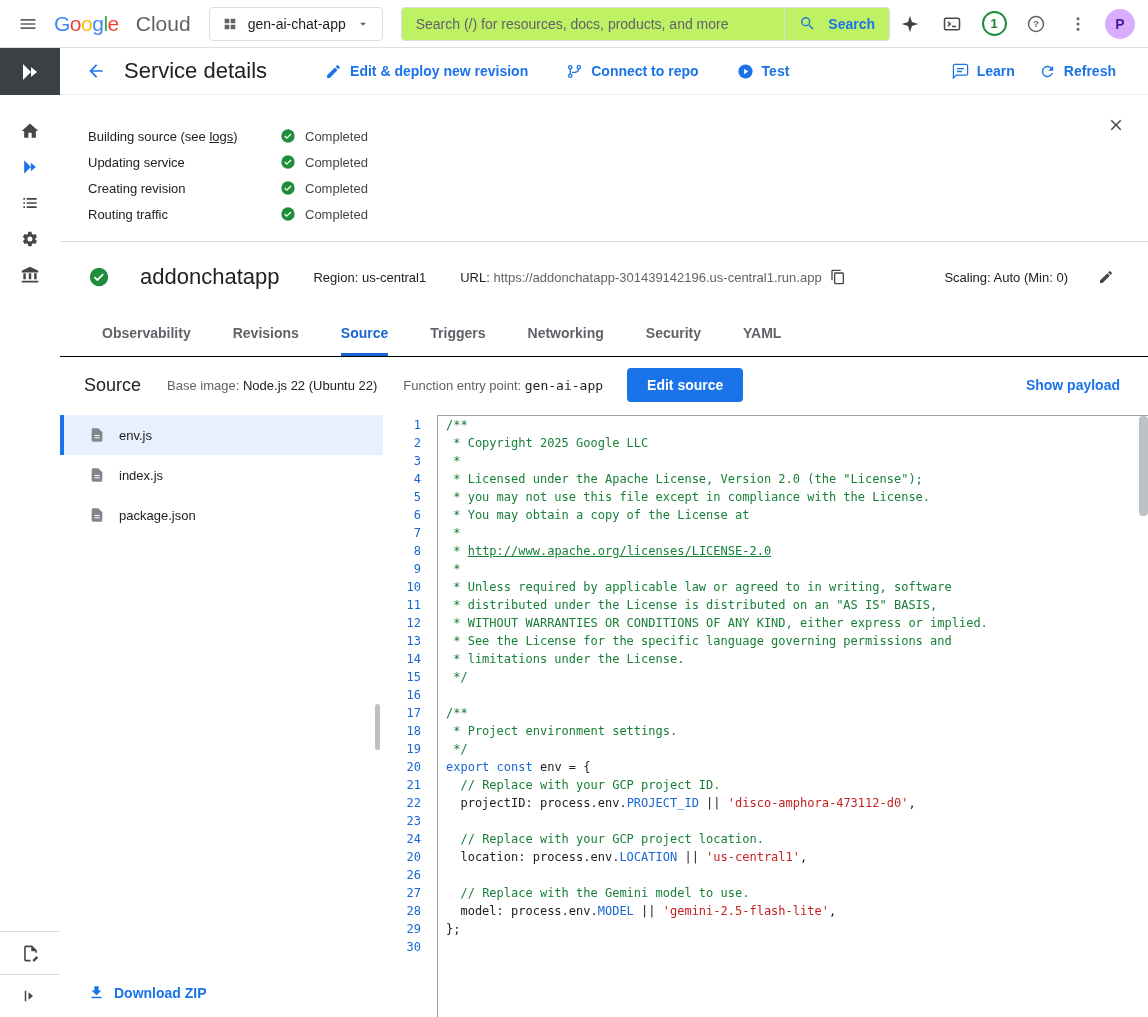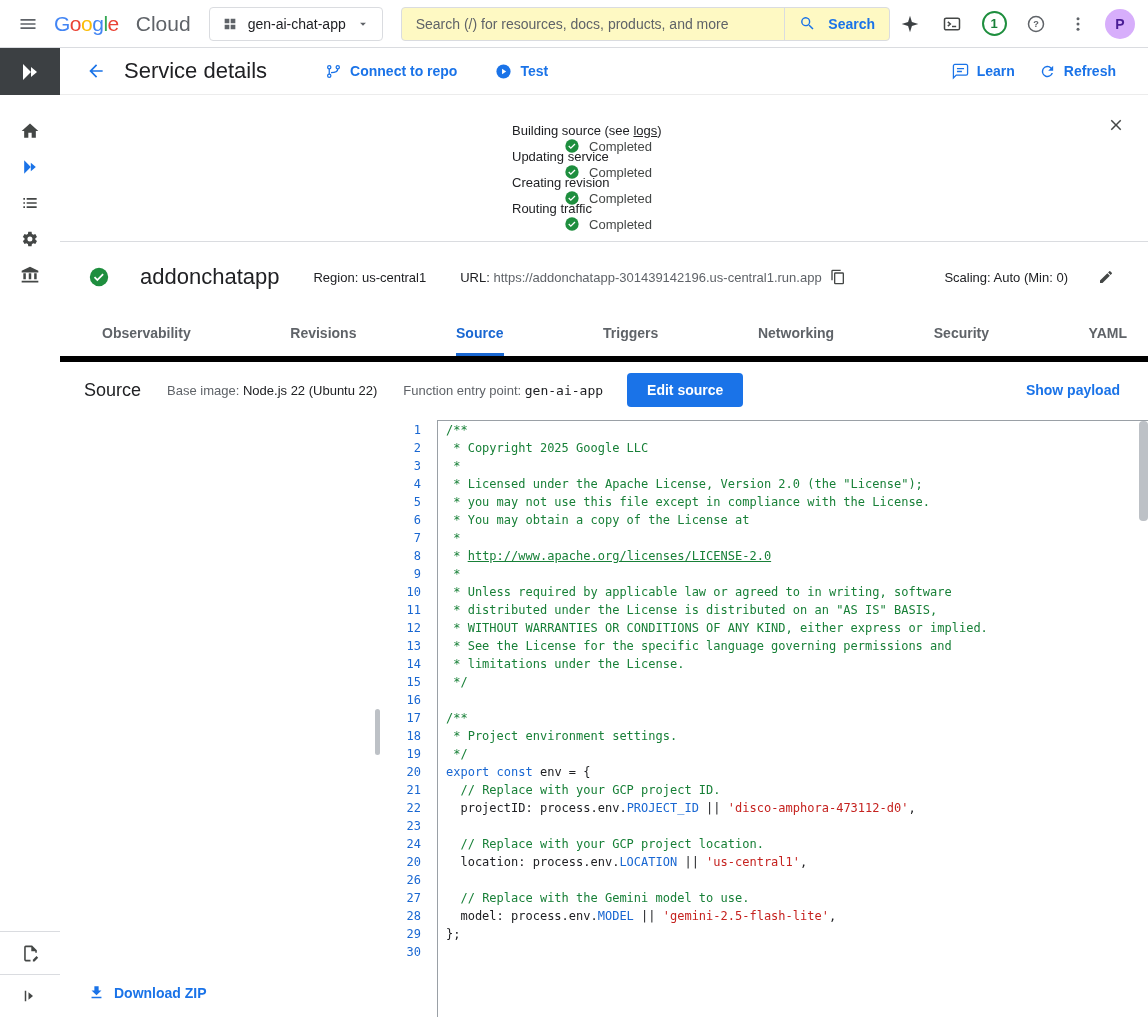--- a/index.html
+++ b/index.html
@@ -8,21 +8,21 @@
   button { background:none; border:none; font-family:inherit; cursor:pointer; color:inherit; }
   svg { display:block; }
 
   
   .topbar { height:48px; display:flex; align-items:center; border-bottom:1px solid #dadce0; padding:0 8px; }
   .icon-btn { width:40px; height:40px; border-radius:50%; display:flex; align-items:center; justify-content:center; color:#5f6368; flex-shrink:0; }
   .logo { display:flex; align-items:center; font-size:21px; margin:0 18px 0 6px; white-space:nowrap;text-align:right; }
   .logo .gword span { letter-spacing:-0.5px; }
   .logo .cword { color:#5f6368; margin-left:17px; }
   .proj-btn { display:flex; align-items:center; gap:10px; height:34px; padding:0 12px; border:1px solid #dadce0; border-radius:4px; font-size:14px; color:#202124; background:#fff; }
-  .searchbar { flex:1; max-width:532px; margin-left:18px; height:34px; border:1px solid #dadce0; border-radius:4px; display:flex; align-items:stretch; background:#fef9c3; overflow:hidden; }
+  .searchbar { flex:1; max-width:532px; margin-left:18px; height:34px; border:1px solid #dadce0; border-radius:4px; display:flex; align-items:stretch; background:#bef264; overflow:hidden; }
   .searchbar input { flex:1; border:none; outline:none; padding:0 14px; font-size:14px; color:#202124; font-family:inherit; background:transparent; }
   .searchbar input::placeholder { color:#5f6368; }
   .search-btn { display:flex; align-items:center; gap:12px; padding:0 14px; border-left:1px solid #dadce0; color:#1a73e8; font-size:14px; font-weight:bold; }
   .top-icons { margin-left:auto; display:flex; align-items:center; gap:2px; }
   .notif { width:25px; height:25px; border-radius:50%; border:2px solid #1e8e3e; color:#188038; display:flex; align-items:center; justify-content:center; font-size:13px; font-weight:bold; }
   .avatar { width:30px; height:30px; border-radius:50%; background:#d7aefb; color:#4a1d96; display:flex; align-items:center; justify-content:center; font-size:14px; font-weight:bold; }
 
   
   .app { display:flex; height:calc(100% - 48px); }
   .rail { width:60px; flex-shrink:0; display:flex; flex-direction:column; align-items:center; }
@@ -43,39 +43,39 @@
   .tool-acts-left { display:flex; align-items:center; margin-left:36px; gap:14px; }
   .tool-acts-right { margin-left:auto; display:flex; gap:0; }
 
   
   .deploy { padding:16px 20px 14px 28px; position:relative; }
   .deploy-head { display:flex; align-items:center; }
   .deploy-title { font-size:18px; font-weight:normal; color:#202124; }
   .hide-status { display:flex; align-items:center; gap:5px; color:#1a73e8; font-size:14px; font-weight:bold; margin-left:38px; }
   .close-btn { position:absolute; right:14px; top:12px; width:36px; height:36px; border-radius:50%; display:flex; align-items:center; justify-content:center; color:#444746; }
   .steps { margin-top:12px; }
-  .step-row { display:flex; align-items:center; height:26px; font-size:13px;flex-direction:column; }
+  .step-row { display:flex; align-items:center; height:26px; font-size:13px; }
   .step-label { width:192px; color:#202124; }
   .step-label a { color:#202124; text-decoration:underline; cursor:pointer; }
   .step-status { display:flex; align-items:center; gap:9px; color:#444746; }
 
   .hdivider { height:1px; background:#dadce0; }
 
   
   .service-head { display:flex; align-items:center; padding:19px 20px 17px 28px; font-size:13px; }
   .service-name { font-size:22px; font-weight:normal; color:#202124; margin-left:30px; }
   .meta { margin-left:34px; white-space:nowrap; }
   .meta .lab { color:#202124; }
   .meta .val { color:#5f6368; }
   .meta .val-dark { color:#202124; }
   .mini-btn { width:32px; height:32px; border-radius:50%; display:flex; align-items:center; justify-content:center; color:#444746; }
   .scaling { margin-left:auto; color:#202124; white-space:nowrap; }
 
   
-  .tabs { display:flex; padding-left:21px; border-bottom:6px solid #000000;justify-content:space-between; }
+  .tabs { display:flex; padding-left:21px; border-bottom:1px solid #000000; }
   .tab { margin:0 21px; padding:15px 0 12px; font-size:14px; font-weight:bold; color:#5f6368; border-bottom:3px solid transparent; cursor:pointer; white-space:nowrap; }
   .tab.active { color:#1967d2; border-bottom-color:#1967d2; }
 
   
   .source-head { display:flex; align-items:center; padding:11px 28px 10px 24px; }
   .source-title { font-size:18px; font-weight:normal; }
   .src-meta { font-size:13px; margin-left:26px; white-space:nowrap; }
   .src-meta .lab { color:#5f6368; }
   .src-meta .val { color:#202124; }
   .src-meta .mono { font-family:"DejaVu Sans Mono", monospace; font-size:13px; }
@@ -225,20 +225,26 @@
   <main class="content">
 
     <div class="toolbar">
       <button class="back-btn">
         <svg width="20" height="20" viewBox="0 0 24 24" fill="currentColor">
             <path d="M20 11H7.8l5.6-5.6L12 4l-8 8 8 8 1.4-1.4L7.8 13H20z"></path>
           </svg>
       </button>
       <h1 class="page-title">Service details</h1>
       <div class="tool-acts-left">
+        <button class="tool-act">
+          <svg width="17" height="17" viewBox="0 0 24 24" fill="currentColor">
+              <path d="M3 17.25V21h3.75L17.8 9.94l-3.75-3.75L3 17.25zM20.7 7.04a1 1 0 0 0 0-1.41l-2.34-2.34a1 1 0 0 0-1.41 0l-1.83 1.83 3.75 3.75 1.83-1.83z"></path>
+            </svg>
+          <span>Edit &amp; deploy new revision</span>
+        </button>
         <button class="tool-act">
           <svg width="17" height="17" viewBox="0 0 24 24" fill="none" stroke="currentColor" stroke-width="1.8">
               <circle cx="6" cy="6" r="2.3"></circle>
               <circle cx="6" cy="18" r="2.3"></circle>
               <circle cx="18" cy="6" r="2.3"></circle>
               <path d="M6 8.3v7.4M18 8.3c0 4.2-4.5 5.2-9.5 5.2"></path>
             </svg>
           <span>Connect to repo</span>
         </button>
         <button class="tool-act">
@@ -364,20 +370,43 @@
       <span class="src-meta">
         <span class="lab">Function entry point:</span>
         <span class="val mono">gen-ai-app</span>
       </span>
       <button class="edit-src-btn">Edit source</button>
       <button class="show-payload">Show payload</button>
     </div>
 
     <div class="source-body">
       <aside class="file-panel">
+        <div id="file-list">
+            <div class="file-row selected">
+              <svg width="16" height="16" viewBox="0 0 24 24">
+                <path d="M14 2H6a2 2 0 0 0-2 2v16c0 1.1.9 2 2 2h12a2 2 0 0 0 2-2V8l-6-6z" fill="#80868b"></path>
+                <path d="M8 12h8v1.6H8zM8 15.2h8v1.6H8z" fill="#fff"></path>
+              </svg>
+              <span>env.js</span>
+            </div>
+            <div class="file-row">
+              <svg width="16" height="16" viewBox="0 0 24 24">
+                <path d="M14 2H6a2 2 0 0 0-2 2v16c0 1.1.9 2 2 2h12a2 2 0 0 0 2-2V8l-6-6z" fill="#80868b"></path>
+                <path d="M8 12h8v1.6H8zM8 15.2h8v1.6H8z" fill="#fff"></path>
+              </svg>
+              <span>index.js</span>
+            </div>
+            <div class="file-row">
+              <svg width="16" height="16" viewBox="0 0 24 24">
+                <path d="M14 2H6a2 2 0 0 0-2 2v16c0 1.1.9 2 2 2h12a2 2 0 0 0 2-2V8l-6-6z" fill="#80868b"></path>
+                <path d="M8 12h8v1.6H8zM8 15.2h8v1.6H8z" fill="#fff"></path>
+              </svg>
+              <span>package.json</span>
+            </div>
+          </div>
         <div class="file-scroll-thumb"></div>
         <div class="download">
           <span class="download-link">
             <svg width="17" height="17" viewBox="0 0 24 24" fill="currentColor">
                 <path d="M5 20h14v-2H5v2zM19 9h-4V3H9v6H5l7 7 7-7z"></path>
               </svg>
             <span>Download ZIP</span>
           </span>
         </div>
       </aside>

